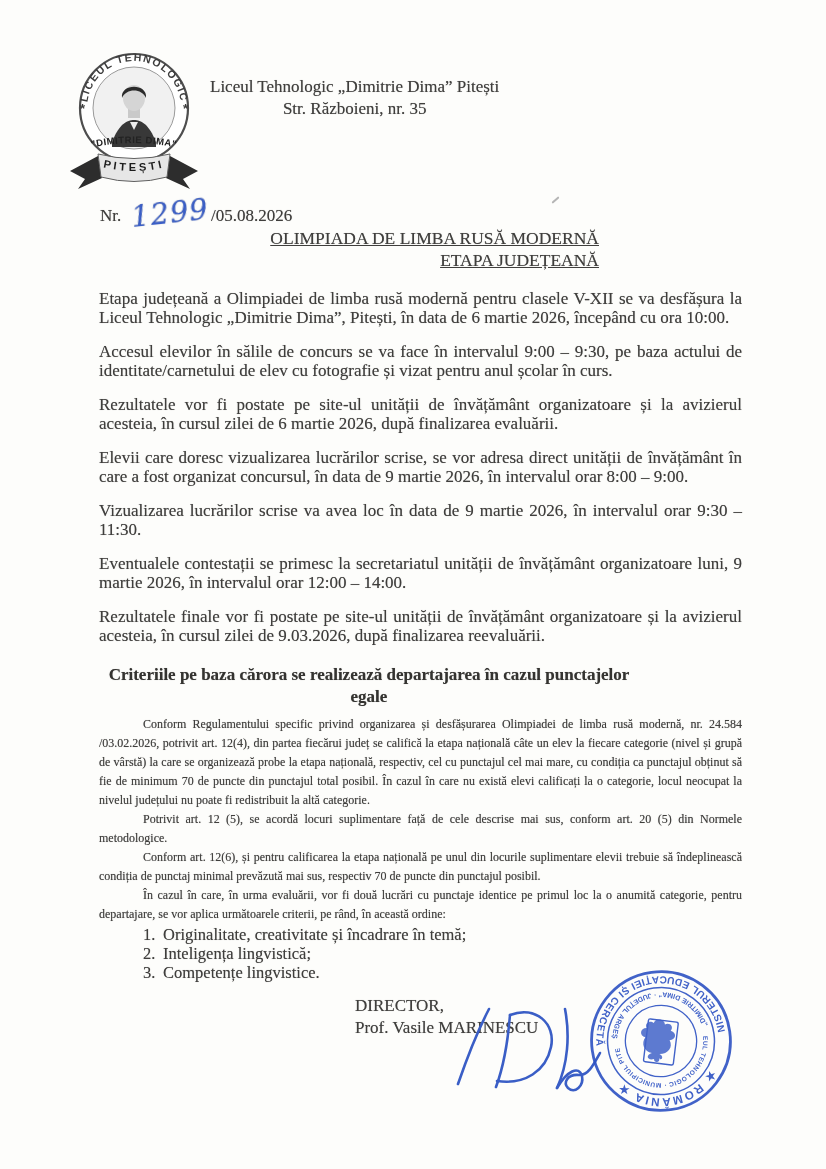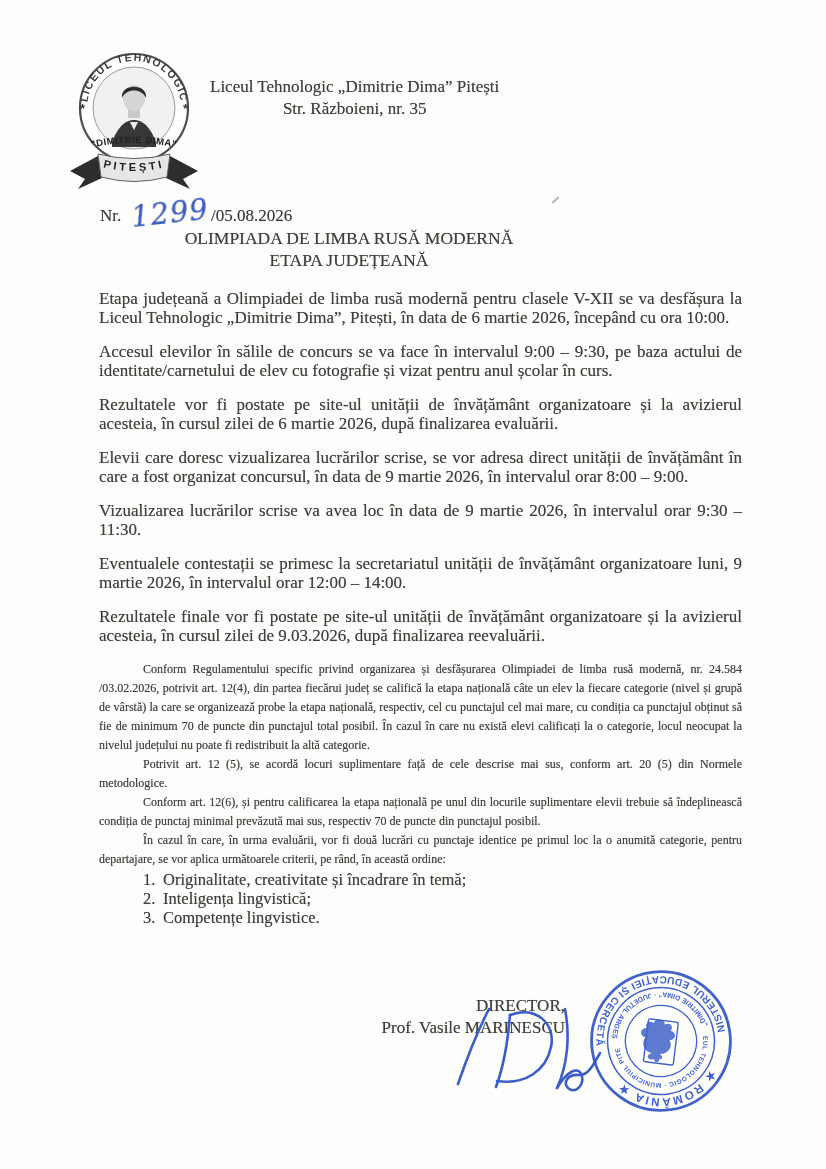--- a/index.html
+++ b/index.html
@@ -32,36 +32,36 @@
     position:relative;top:2px;
     letter-spacing:1px;
     filter:blur(.2px);
   }
   .scan-artifact{
     position:absolute;left:551px;top:199px;width:9px;height:2px;
     background:#8f8f8f;transform:rotate(-42deg);opacity:.65;border-radius:1px;
   }
 
   
-  .title-block{position:absolute;left:99px;top:227px;width:500px;text-align:center;font-size:17.5px;line-height:22px;}
+  .title-block{position:absolute;left:99px;top:227px;width:500px;text-align:right;font-size:17.5px;line-height:22px;text-decoration:underline;}
   .title-block .t3{font-size:17px;}
 
   
   .body{position:absolute;left:99px;top:289px;width:643px;font-size:17px;}
   .para{margin:0 0 15px 0;line-height:19px;text-align:justify;}
   .crit-heading{
     width:540px;text-align:center;font-weight:bold;color:#343330;
     margin:19px 0 7px 0;font-size:17px;line-height:22px;
   }
   .crit-par{margin:0;line-height:19px;text-align:justify;text-indent:44px;font-size:12px;}
   .crit-list{margin:1px 0 0 44px;font-size:16.5px;line-height:19px;}
   .crit-item .li-marker{display:inline-block;width:20px;}
 
   
-  .sig-block{position:absolute;left:355px;top:995px;width:210px;text-align:right;font-size:17px;line-height:22px;white-space:nowrap;}
+  .sig-block{position:absolute;left:355px;top:995px;width:210px;text-align:left;font-size:17px;line-height:22px;white-space:nowrap;}
   .sig-svg{position:absolute;left:430px;top:1002px;width:330px;height:110px;filter:blur(.3px);}
   .stamp{position:absolute;left:586px;top:966px;width:150px;height:150px;filter:blur(.45px);opacity:.9;}
 </style>
 </head>
 <body>
 
 <div class="page">
 
   <svg class="logo" viewBox="0 0 140 145" aria-hidden="true">
     <defs>
@@ -115,20 +115,21 @@
 
   <div class="body scantext">
     <p class="para">Etapa județeană a Olimpiadei de limba rusă modernă pentru clasele V-XII se va desfășura la Liceul Tehnologic „Dimitrie Dima”, Pitești, în data de 6 martie 2026, începând cu ora 10:00.</p>
     <p class="para">Accesul elevilor în sălile de concurs se va face în intervalul 9:00 – 9:30, pe baza actului de identitate/carnetului de elev cu fotografie și vizat pentru anul școlar în curs.</p>
     <p class="para">Rezultatele vor fi postate pe site-ul unității de învățământ organizatoare și la avizierul acesteia, în cursul zilei de 6 martie 2026, după finalizarea evaluării.</p>
     <p class="para">Elevii care doresc vizualizarea lucrărilor scrise, se vor adresa direct unității de învățământ în care a fost organizat concursul, în data de 9 martie 2026, în intervalul orar 8:00 – 9:00.</p>
     <p class="para">Vizualizarea lucrărilor scrise va avea loc în data de 9 martie 2026, în intervalul orar 9:30 – 11:30.</p>
     <p class="para">Eventualele contestații se primesc la secretariatul unității de învățământ organizatoare luni, 9 martie 2026, în intervalul orar 12:00 – 14:00.</p>
     <p class="para">Rezultatele finale vor fi postate pe site-ul unității de învățământ organizatoare și la avizierul acesteia, în cursul zilei de 9.03.2026, după finalizarea reevaluării.</p>
 
+    <div class="crit-heading">Criteriile pe baza cărora se realizează departajarea în cazul punctajelor egale</div>
     <p class="crit-par">Conform Regulamentului specific privind organizarea și desfășurarea Olimpiadei de limba rusă modernă, nr. 24.584 /03.02.2026, potrivit art. 12(4), din partea fiecărui județ se califică la etapa națională câte un elev la fiecare categorie (nivel și grupă de vârstă) la care se organizează probe la etapa națională, respectiv, cel cu punctajul cel mai mare, cu condiția ca punctajul obținut să fie de minimum 70 de puncte din punctajul total posibil. În cazul în care nu există elevi calificați la o categorie, locul neocupat la nivelul județului nu poate fi redistribuit la altă categorie.</p>
     <p class="crit-par">Potrivit art. 12 (5), se acordă locuri suplimentare față de cele descrise mai sus, conform art. 20 (5) din Normele metodologice.</p>
     <p class="crit-par">Conform art. 12(6), și pentru calificarea la etapa națională pe unul din locurile suplimentare elevii trebuie să îndeplinească condiția de punctaj minimal prevăzută mai sus, respectiv 70 de puncte din punctajul posibil.</p>
     <p class="crit-par">În cazul în care, în urma evaluării, vor fi două lucrări cu punctaje identice pe primul loc la o anumită categorie, pentru departajare, se vor aplica următoarele criterii, pe rând, în această ordine:</p>
 
     <div class="crit-list">
       <div class="crit-item"><span class="li-marker">1.</span><span>Originalitate, creativitate și încadrare în temă;</span></div>
       <div class="crit-item"><span class="li-marker">2.</span><span>Inteligența lingvistică;</span></div>
       <div class="crit-item"><span class="li-marker">3.</span><span>Competențe lingvistice.</span></div>
     </div>

